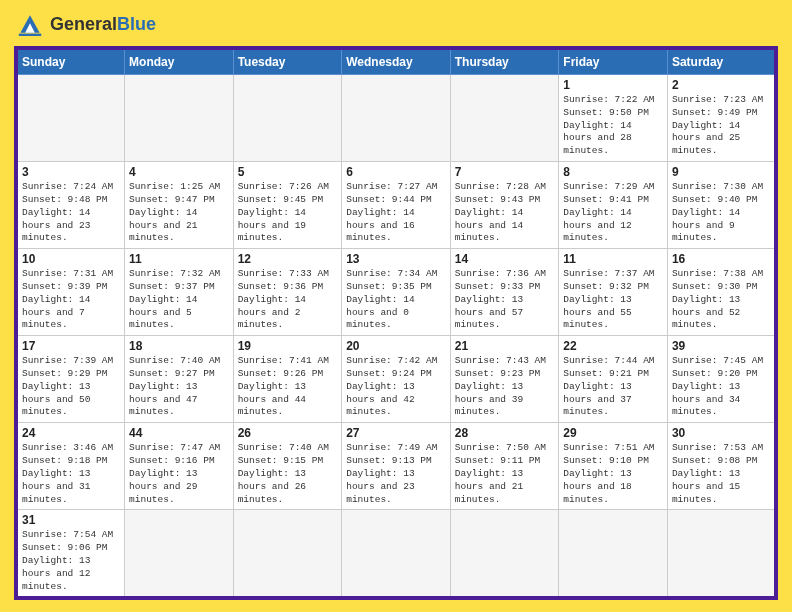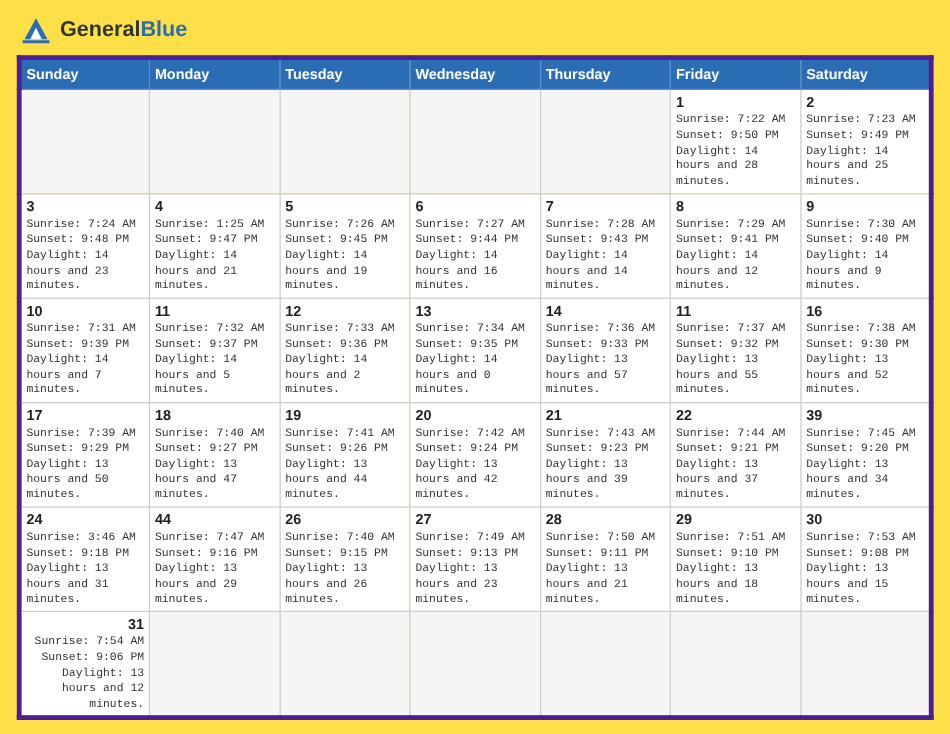--- a/index.html
+++ b/index.html
@@ -86,21 +86,20 @@
       margin-bottom: 2px;
     }
     .day-info {
       font-size: 9.5px;
       color: #333;
       line-height: 1.35;
       font-family: Liberation Mono, monospace;
     }
     .last-row td {
       height: 62px;
-      text-align: right;
     }
   </style>
 </head>
 <body>
 
 <div class="page">
   <div class="header">
     <div class="logo">
       <svg class="logo-icon" viewBox="0 0 40 34" xmlns="http://www.w3.org/2000/svg">
         <polygon points="8,28 20,6 32,28" fill="#2a6db5"></polygon>

